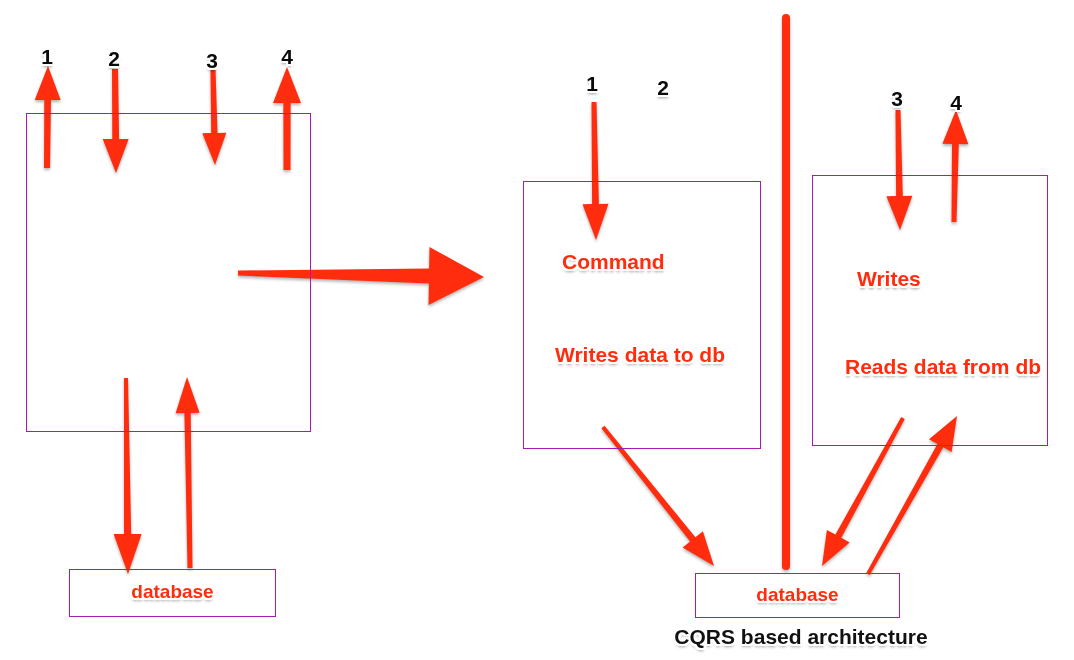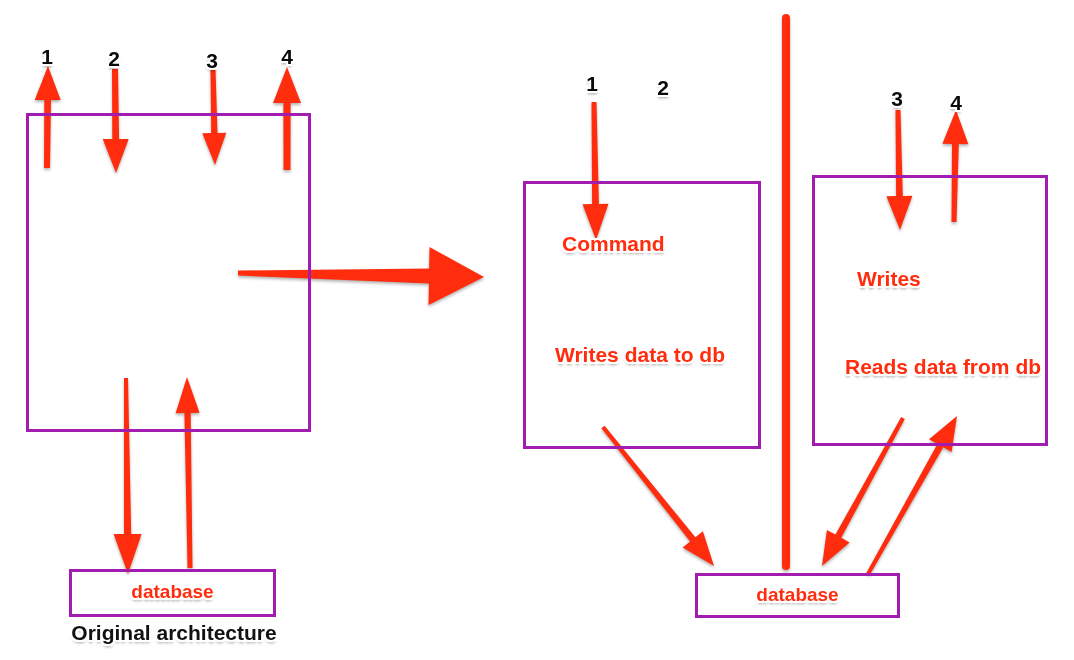--- a/index.html
+++ b/index.html
@@ -9,21 +9,21 @@
     background:#ffffff;
     overflow:hidden;
     font-family:"Liberation Sans", sans-serif;
   }
   .arrow-layer{
     position:absolute;left:0;top:0;
     filter:drop-shadow(0 2px 1.5px rgba(0,0,0,0.30));
   }
   .box{
     position:absolute;
-    border:3px solid #a21caf;
+    border:1px solid #a21caf;
     background:transparent;
     box-sizing:border-box;
     padding-left:20px;
   }
   .lbl{
     position:absolute;
     font-weight:bold;
     white-space:nowrap;
     color:#ff2d0e;
     text-shadow:
@@ -85,26 +85,26 @@
   <div class="box" style="left:523px;top:181px;width:238px;height:268px;"></div>
   <div class="box" style="left:812px;top:175px;width:236px;height:271px;"></div>
 
   <div class="box" style="left:69px;top:569px;width:207px;height:48px;">
     <span class="lbl db-lbl">database</span>
   </div>
   <div class="box" style="left:695px;top:573px;width:205px;height:45px;">
     <span class="lbl db-lbl">database</span>
   </div>
 
-  <div class="lbl red21" style="left:562px;top:232px;text-align:right;">Command</div>
+  <div class="lbl red21" style="left:562px;top:250px;text-align:right;">Command</div>
   <div class="lbl red21" style="left:555px;top:299px;margin-top:44px;">Writes data to db</div>
   <div class="lbl red21" style="left:857px;top:267px;">Writes</div>
   <div class="lbl red21" style="left:845px;top:324px;margin-top:31px;">Reads data from db</div>
 
-  <div class="caption" style="left:174px;top:621px;">Original architecture</div>
+  <div class="caption" style="left:801px;top:625px;">CQRS based architecture</div>
 
   <span class="num" style="left:47px;top:45px;">1</span>
   <span class="num" style="left:114px;top:47px;">2</span>
   <span class="num" style="left:212px;top:49px;">3</span>
   <span class="num" style="left:287px;top:45px;">4</span>
 
   <span class="num" style="left:592px;top:72px;">1</span>
   <span class="num" style="left:663px;top:76px;">2</span>
   <span class="num" style="left:897px;top:87px;">3</span>
   <span class="num" style="left:956px;top:91px;">4</span>

